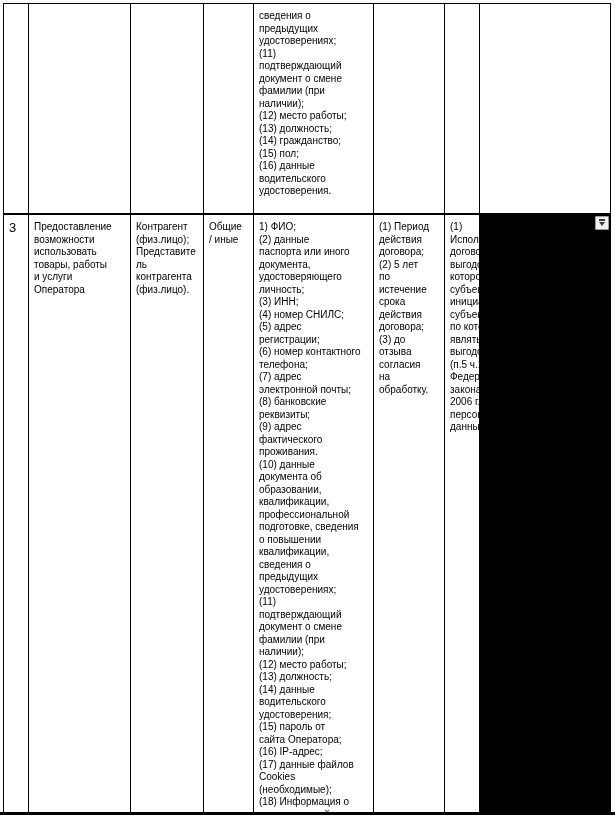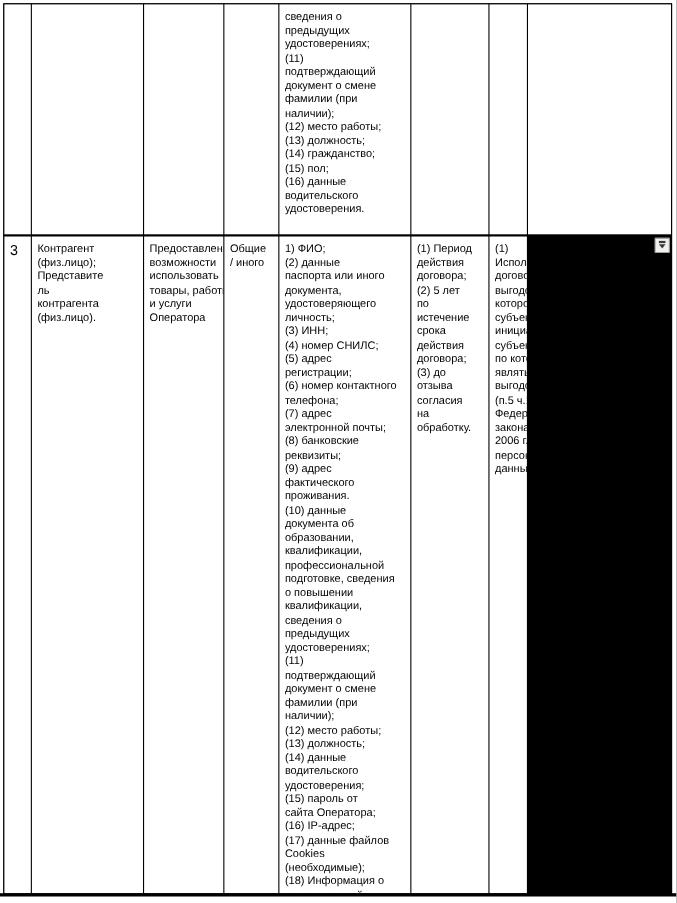--- a/index.html
+++ b/index.html
@@ -89,34 +89,34 @@
 (14) гражданство;
 (15) пол;
 (16) данные
 водительского
 удостоверения.</span></div>
   <div class="cell"><span class="cell-text"></span></div>
   <div class="cell"><span class="cell-text"></span></div>
   <div class="cell"><span class="cell-text"></span></div>
 
   <div class="cell num-cell"><span class="cell-text">3</span></div>
+  <div class="cell"><span class="cell-text">Предоставление
+возможности
+использовать
+товары, работы
+и услуги
+Оператора</span></div>
   <div class="cell"><span class="cell-text">Контрагент
 (физ.лицо);
 Представите
 ль
 контрагента
 (физ.лицо).</span></div>
-  <div class="cell"><span class="cell-text">Предоставление
-возможности
-использовать
-товары, работы
-и услуги
-Оператора</span></div>
   <div class="cell"><span class="cell-text">Общие
-/ иного</span></div>
+/ иные</span></div>
   <div class="cell"><span class="cell-text">1) ФИО;
 (2) данные
 паспорта или иного
 документа,
 удостоверяющего
 личность;
 (3) ИНН;
 (4) номер СНИЛС;
 (5) адрес
 регистрации;

